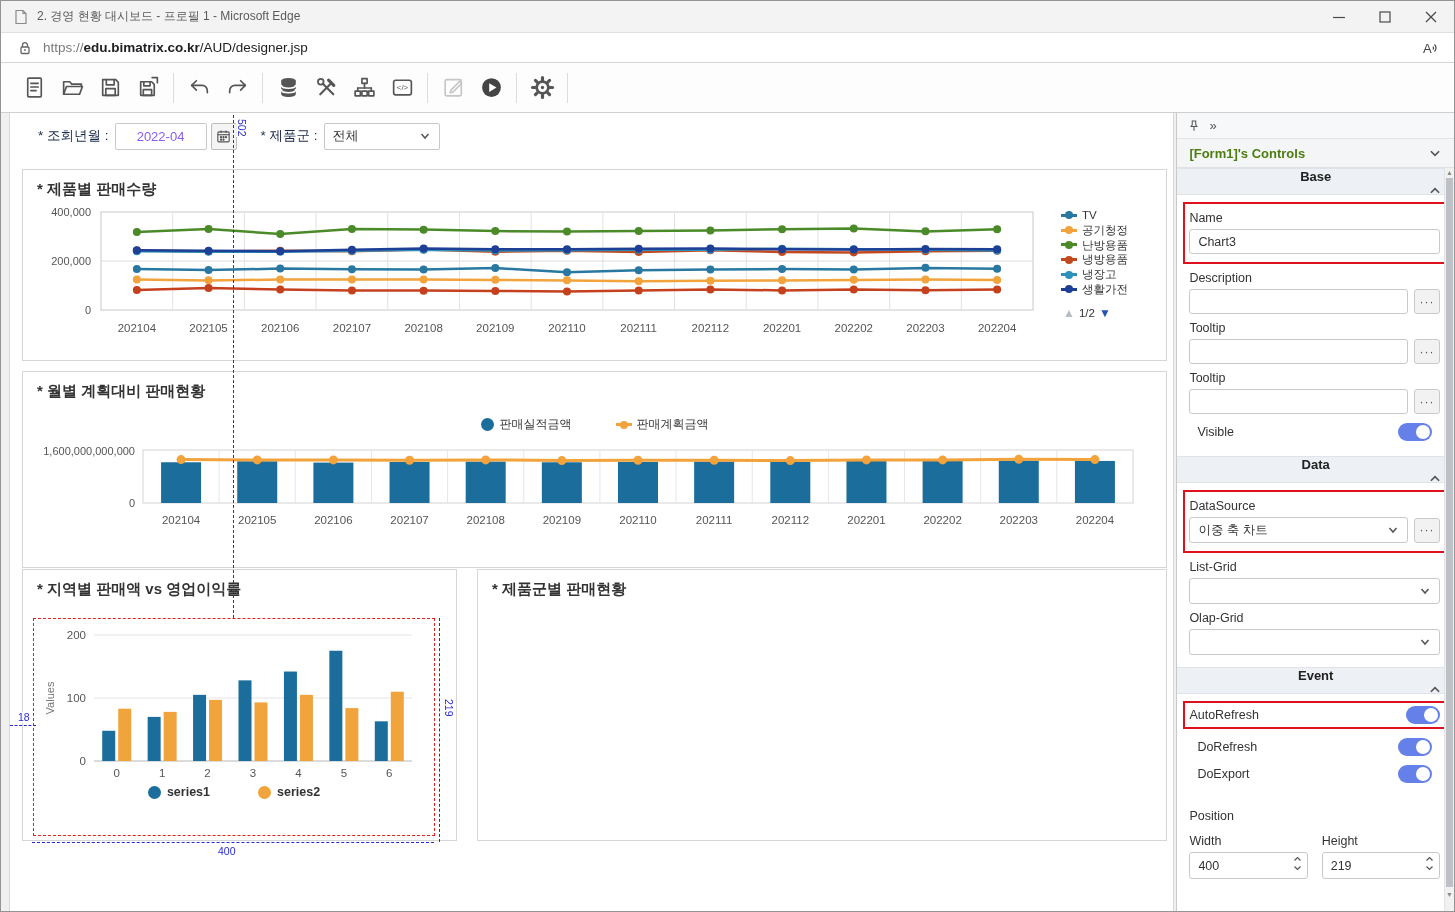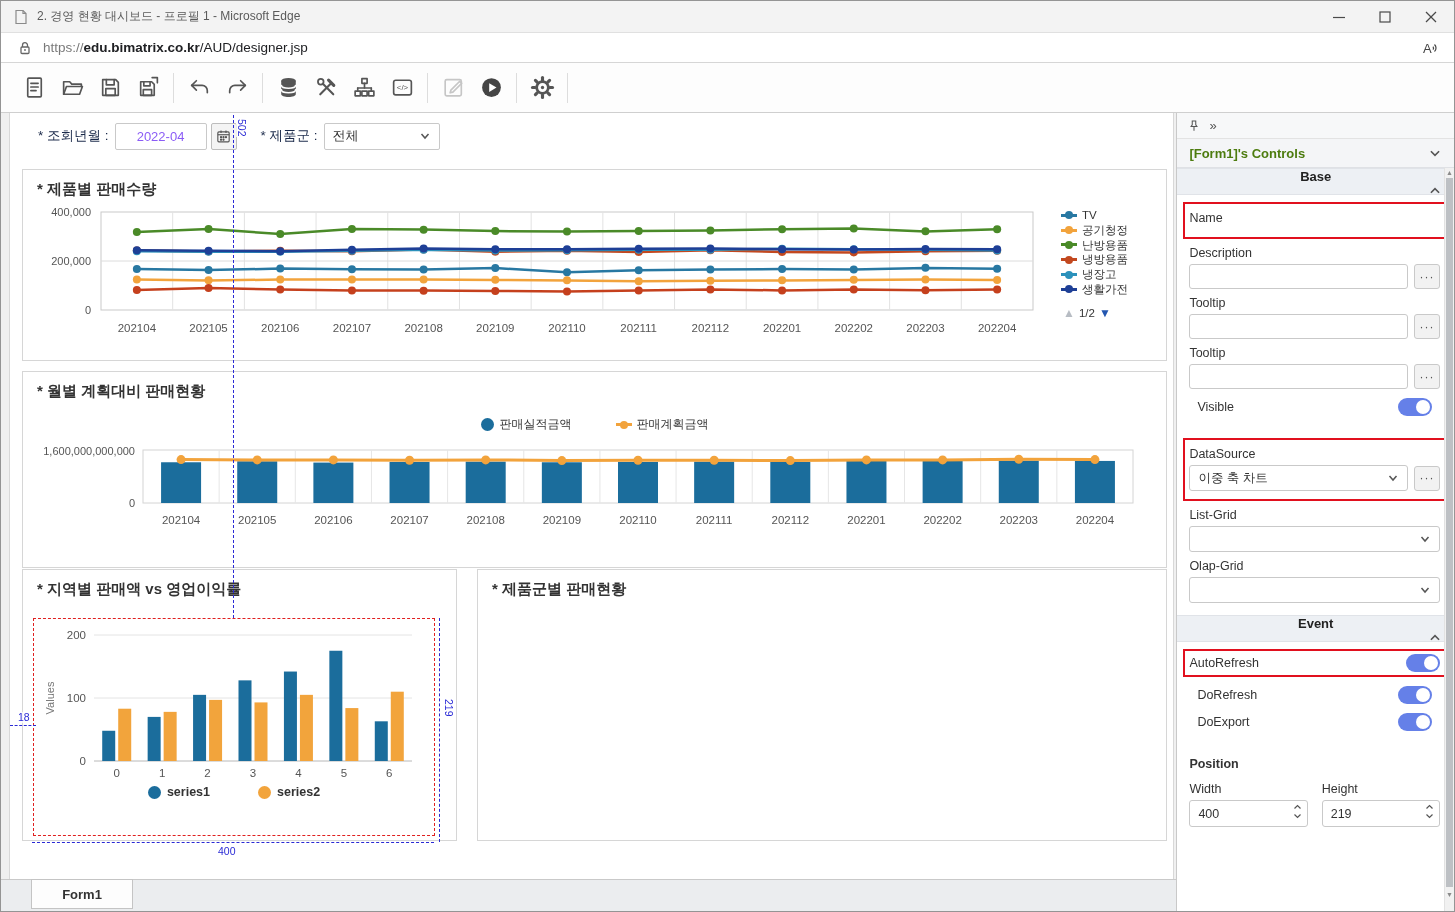--- a/index.html
+++ b/index.html
@@ -621,23 +621,20 @@
           <div class="guide-h" style="left:0; top:612px; width:26px;"></div>
           <div class="guide-label" style="left:8px; top:599px;">18</div>
           <div class="guide-v" style="left:429px; top:505px; height:224px;"></div>
           <div class="guide-label rot" style="left:433px; top:586px;">219</div>
           <div class="guide-h" style="left:22px; top:729px; width:402px;"></div>
           <div class="guide-label" style="left:208px; top:733px;">400</div>
 
         </div>
       </div>
 
-      <div class="tabbar">
-        <div class="tab">Form1</div>
-      </div>
     </div>
 
     <div class="panel">
       <div class="ptop">
         <span>
             <svg width="14" height="14" viewBox="0 0 24 24" fill="none" stroke="#555" stroke-width="1.8">
               <path d="M9 3.5 h6 v6.5 l2 3 H7 l2-3 z"></path>
               <line x1="12" y1="13" x2="12" y2="20"></line>
             </svg>
           </span>
@@ -656,20 +653,23 @@
         <span>Base</span>
         <span class="chev">
             <svg width="14" height="14" viewBox="0 0 12 12">
               <polyline points="2.5,7.5 6,4 9.5,7.5" fill="none" stroke="#555" stroke-width="1.4"></polyline>
             </svg>
           </span>
       </div>
       <div class="pbody">
         <div class="hlbox">
           <div class="plabel">Name</div>
+          <div class="prow">
+              <input class="pinput" value="Chart3" style="">
+            </div>
         </div>
         <div class="plabel">Description</div>
         <div class="prow">
             <input class="pinput" style="">
             <span class="dotsbtn">···</span>
           </div>
         <div class="plabel">Tooltip</div>
         <div class="prow">
             <input class="pinput" style="">
             <span class="dotsbtn">···</span>
@@ -678,20 +678,28 @@
         <div class="prow">
             <input class="pinput" style="">
             <span class="dotsbtn">···</span>
           </div>
         <div class="togrow">
             <span>Visible</span>
             <span class="tog"></span>
           </div>
       </div>
 
+      <div class="psec">
+        <span>Data</span>
+        <span class="chev">
+            <svg width="14" height="14" viewBox="0 0 12 12">
+              <polyline points="2.5,7.5 6,4 9.5,7.5" fill="none" stroke="#555" stroke-width="1.4"></polyline>
+            </svg>
+          </span>
+      </div>
       <div class="pbody">
         <div class="hlbox">
           <div class="plabel">DataSource</div>
           <div class="prow">
             <div class="pselect">
                 <span>이중 축 차트</span>
                 <span class="chev">
                   <svg width="12" height="12" viewBox="0 0 12 12">
                     <polyline points="2.5,4 6,8 9.5,4" fill="none" stroke="#555" stroke-width="1.5"></polyline>
                   </svg>
@@ -740,21 +748,21 @@
             <span>DoRefresh</span>
             <span class="tog"></span>
           </div>
         <div class="togrow">
             <span>DoExport</span>
             <span class="tog"></span>
           </div>
       </div>
 
       <div class="pbody">
-        <div class="plabel" style="font-weight:700">Position</div>
+        <div class="plabel" style="font-weight:400">Position</div>
         <div class="grid2">
           <div>
             <div class="plabel">Width</div>
             <div class="spinwrap"><input class="pinput" value="400" style=""><span class="spinbtns">
                   <svg width="9" height="6" viewBox="0 0 12 8">
                     <polyline points="2,6 6,2 10,6" fill="none" stroke="#555" stroke-width="1.6"></polyline>
                   </svg>
                   <svg width="9" height="6" viewBox="0 0 12 8">
                     <polyline points="2,2 6,6 10,2" fill="none" stroke="#555" stroke-width="1.6"></polyline>
                   </svg>

